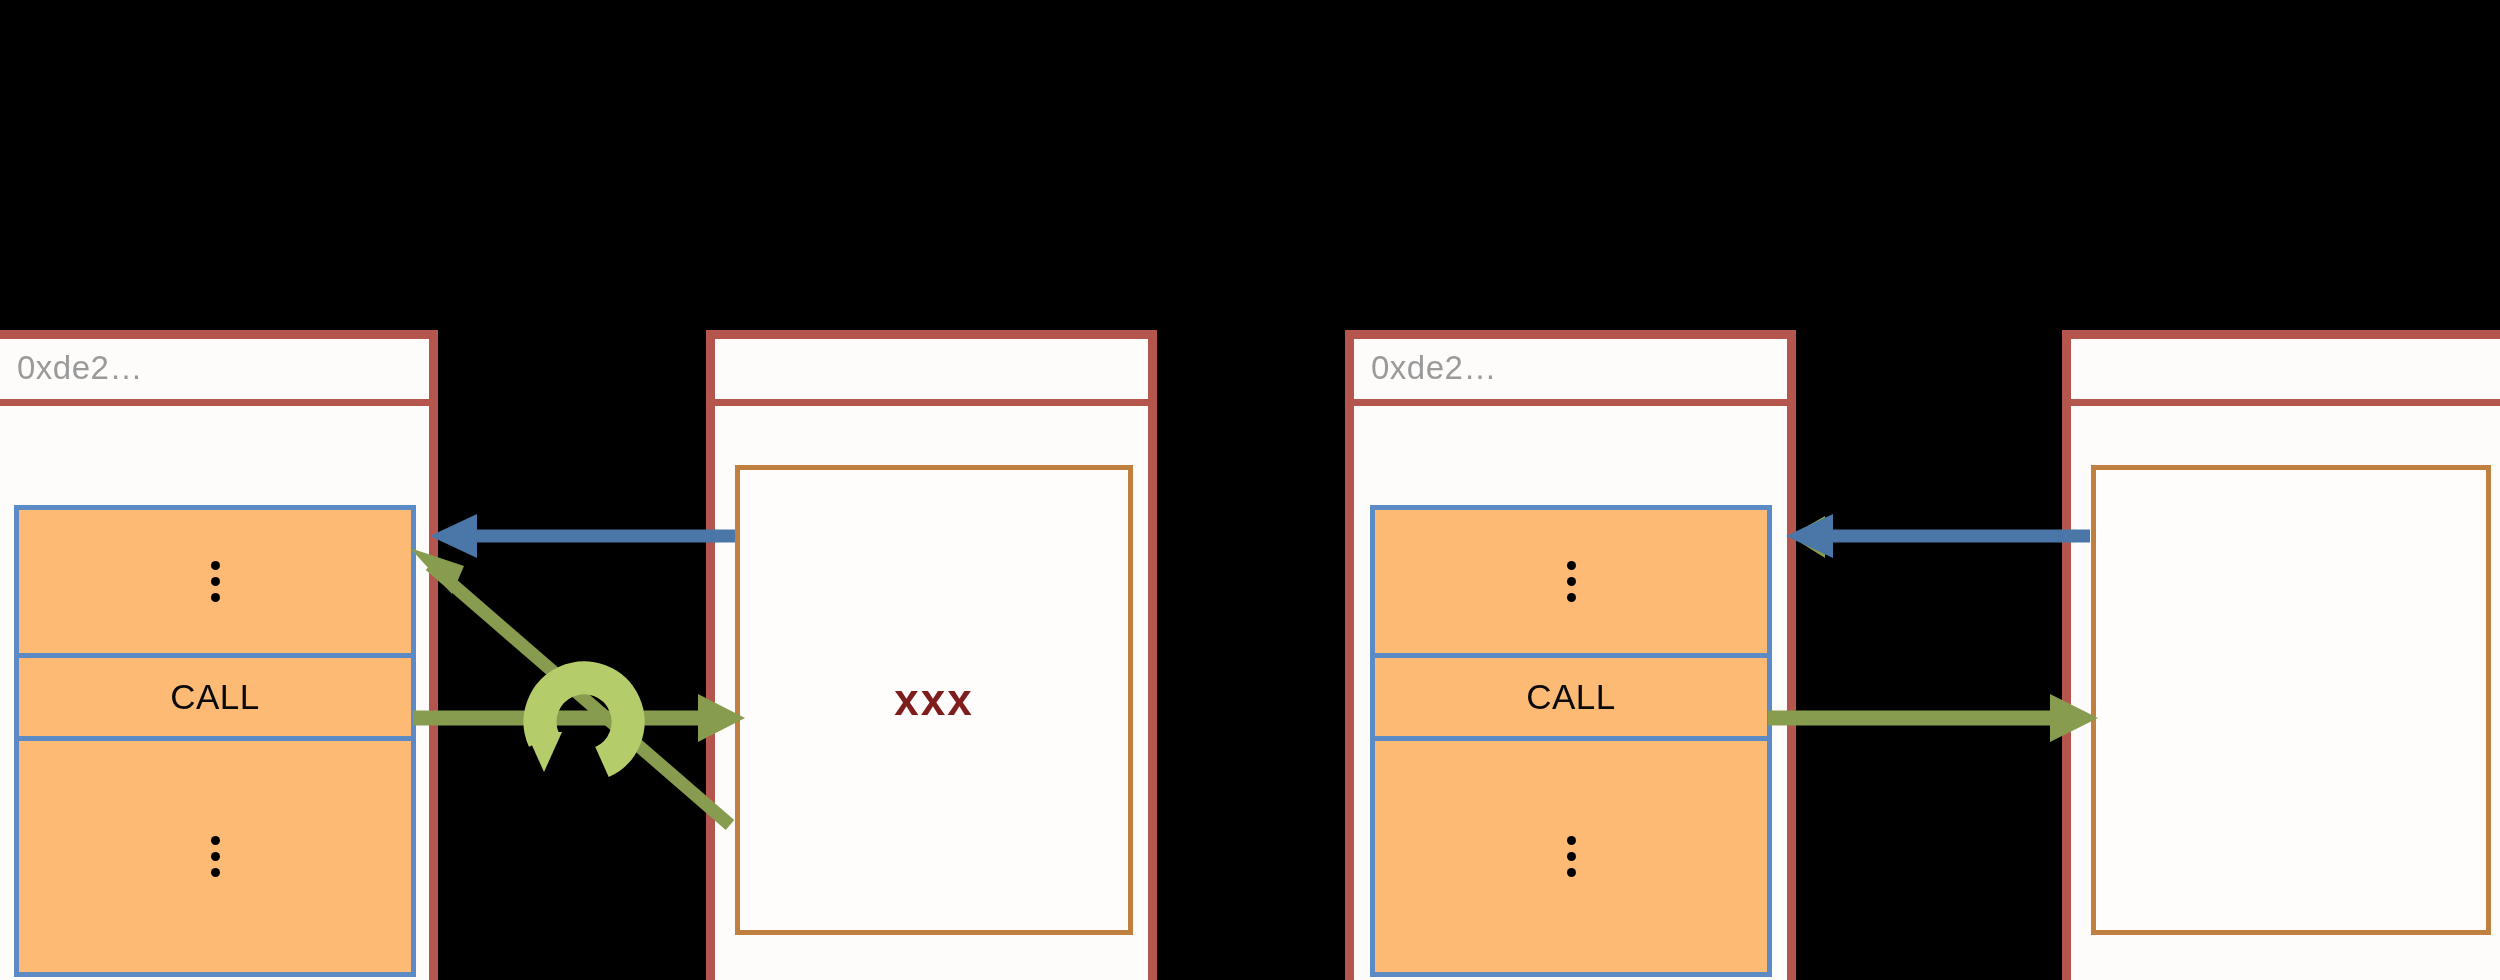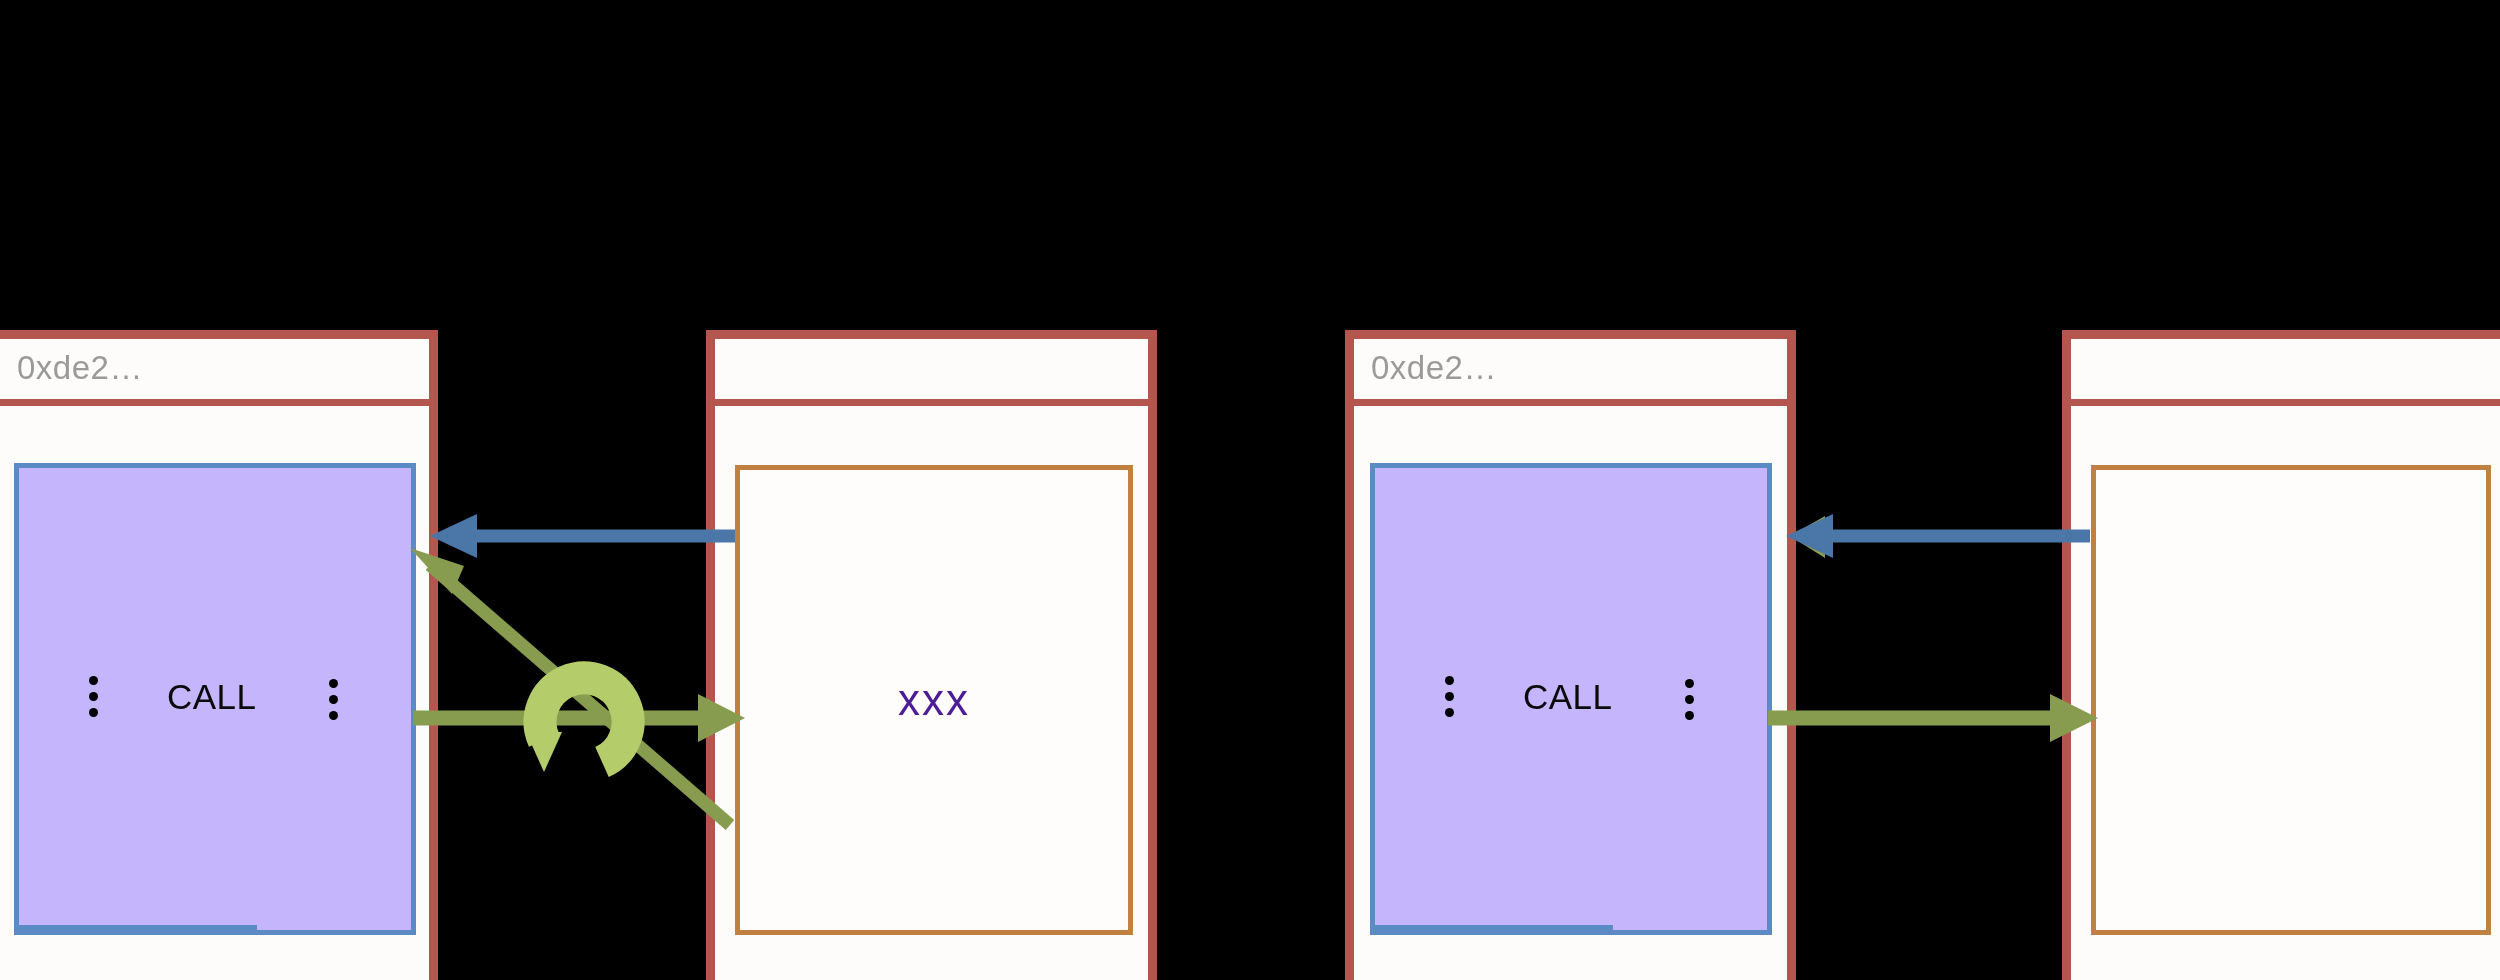--- a/index.html
+++ b/index.html
@@ -18,38 +18,38 @@
   .panel .pborder-r{right:0;top:0;width:9px;height:100%;}
 
   
   .phead{position:absolute;left:0;top:0;width:100%;height:76px;
          box-sizing:border-box;display:flex;align-items:center;}
   .phead-rule{position:absolute;left:0;bottom:0;width:100%;height:7px;background:#b5564e;}
   .addr{color:#9a9a9a;font-size:33px;letter-spacing:.5px;padding-left:26px;
         white-space:nowrap;}
 
   
-  .bluebox{position:absolute;border:5px solid #5b8ac5;background:#c4b5fd;
-           box-sizing:border-box;display:flex;flex-direction:row;}
+  .bluebox{position:absolute;border:5px solid #5b8ac5;background:#fdba74;
+           box-sizing:border-box;display:flex;flex-direction:column;margin-top:42px;}
   .brow{flex:1;display:flex;align-items:center;justify-content:center;
         border-bottom:5px solid #5b8ac5;box-sizing:border-box;position:relative;}
   .brow:last-child{border-bottom:none;}
   .brow.r-dots{flex:0 0 148px;}
   .brow.r-call{flex:0 0 83px;}
   .brow.r-dots2{flex:1 1 auto;}
   .vdots{font-size:40px;line-height:.72;color:#000;letter-spacing:0;
          text-align:center;font-weight:700;}
   .vdots span{display:block;width:9px;height:9px;border-radius:50%;
               background:#000;margin:7px auto;}
   .calltxt{font-size:35px;color:#0a0a0a;letter-spacing:.5px;}
 
   
   .orangebox{position:absolute;border:5px solid #c0803f;background:#fffdfb;
              box-sizing:border-box;display:flex;align-items:center;justify-content:center;}
-  .xxx{font-size:44px;font-weight:400;color:#4c1d95;letter-spacing:2px;}
+  .xxx{font-size:44px;font-weight:700;color:#7f1d1d;letter-spacing:2px;}
 
   
   #arrows{position:absolute;left:0;top:0;width:2500px;height:980px;
           pointer-events:none;}
 </style>
 </head>
 <body>
 
 <div id="stage">
 

